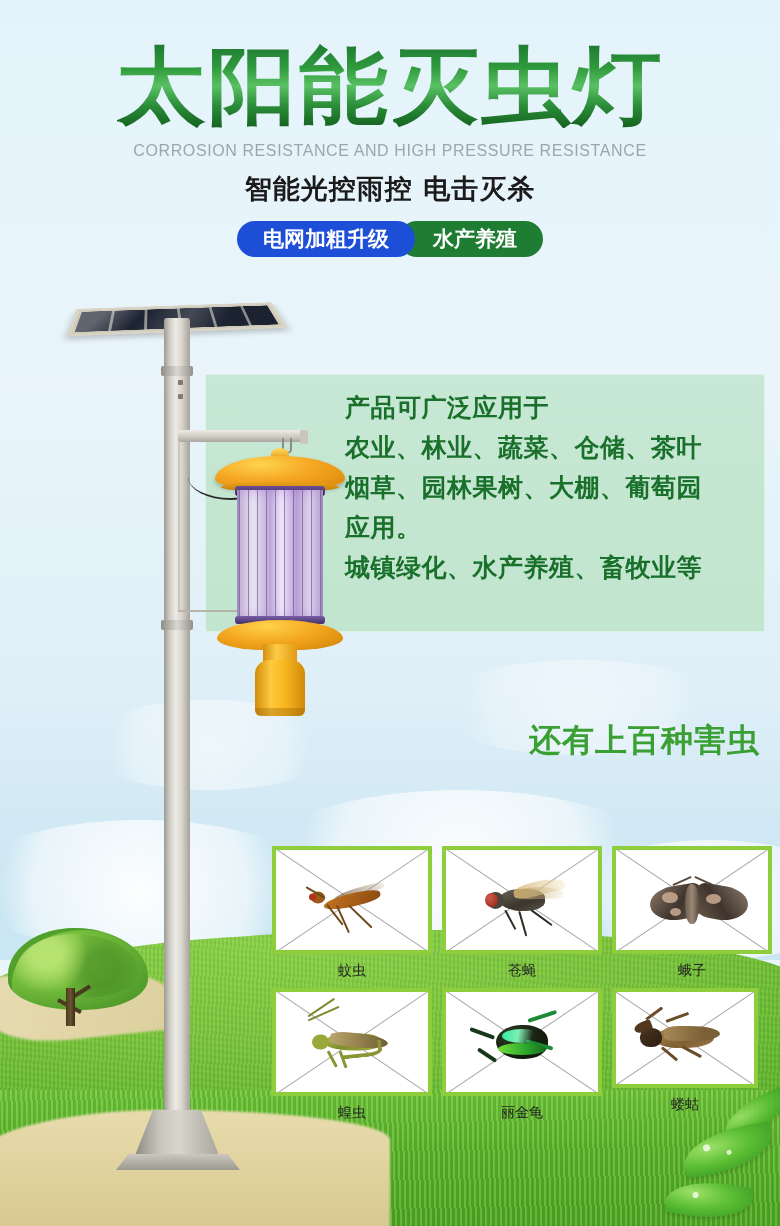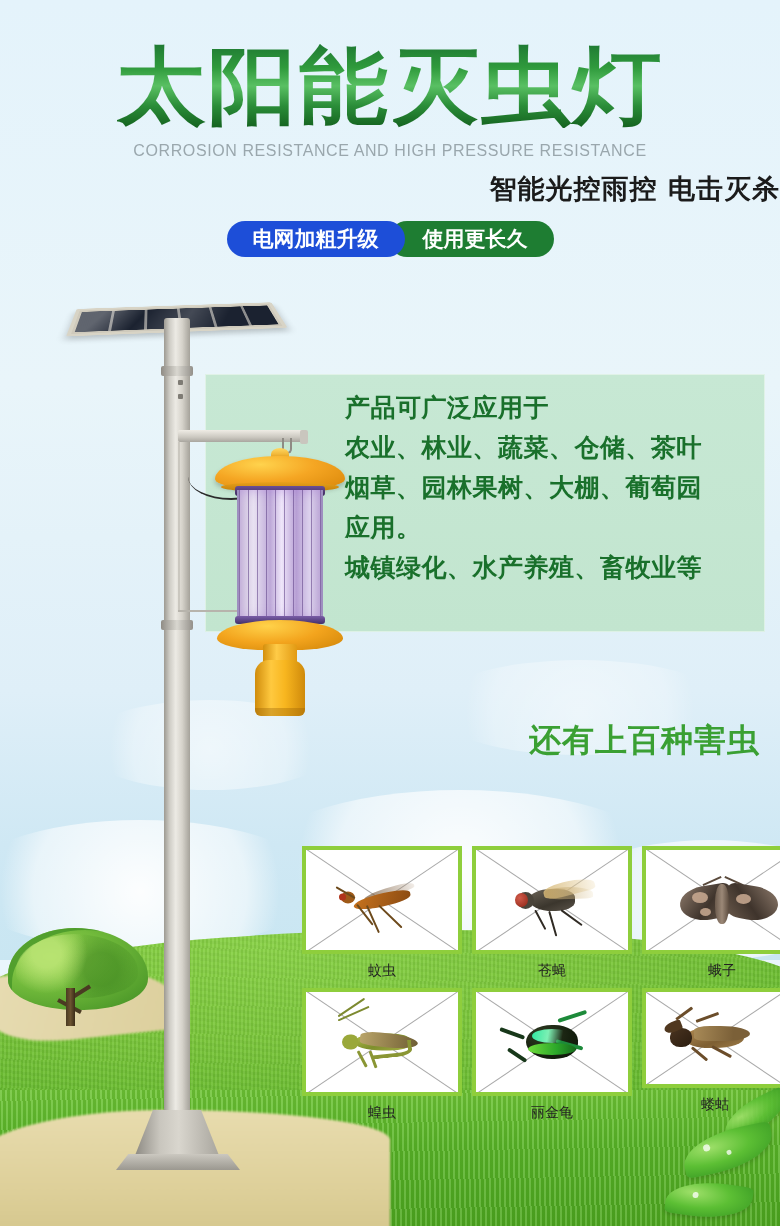--- a/index.html
+++ b/index.html
@@ -94,21 +94,21 @@
     -webkit-text-fill-color:transparent;
     transform:scaleX(1.06); display:inline-block;
     text-shadow:none;
   }
   .sub-en{
     margin-top:14px; font-size:16px; letter-spacing:.6px; color:#9aa7ad;
     font-family:"Liberation Sans", sans-serif;
   }
   .sub-cn{
     margin-top:11px; font-size:27px; font-weight:bold; color:#1b1b1b;
-    font-family:"DejaVu Sans", sans-serif; letter-spacing:1px;text-align:right;
+    font-family:"DejaVu Sans", sans-serif; letter-spacing:1px;
   }
   .badges{
     margin-top:14px; display:flex; justify-content:center; align-items:center;
   }
   .badge{
     height:36px; line-height:36px; padding:0 26px; color:#fff;
     font-size:21px; font-weight:bold; font-family:"DejaVu Sans", sans-serif;
   }
   .badge-a{ background:#1d4ed8; border-radius:18px; position:relative; z-index:2; }
   .badge-b{ background:#1e7d32; border-radius:18px; margin-left:-16px; padding-left:34px; z-index:1; }
@@ -259,21 +259,21 @@
   
   .kill-head{
     position:absolute; left:380px; top:718px; width:390px; text-align:right;
     font-family:"DejaVu Sans", sans-serif;
     font-size:32px; font-weight:bold; color:#3aa033; line-height:44px;
     letter-spacing:1px; padding-right:10px;
   }
 
   
   .insect-grid{
-    position:absolute; left:272px; top:846px; width:500px;padding-left:30px;
+    position:absolute; left:272px; top:846px; width:500px;
   }
   .irow{ display:flex; gap:10px; }
   .irow.r2{ margin-top:8px; }
   .icard{ width:160px; }
   .iframe{
     position:relative; width:160px; height:108px;
     background:#fff; border:4px solid #8ece3c; overflow:hidden;
   }
   .icard.small .iframe{ width:146px; height:100px; }
   .icard.small{ width:146px; }
@@ -365,21 +365,21 @@
     <div class="branch b2"></div>
     <div class="trunk"></div>
   </div>
 
   <div class="title-wrap">
     <div class="main-title">太阳能灭虫灯</div>
     <div class="sub-en">CORROSION RESISTANCE AND HIGH PRESSURE RESISTANCE</div>
     <div class="sub-cn">智能光控雨控  电击灭杀</div>
     <div class="badges">
       <div class="badge badge-a">电网加粗升级</div>
-      <div class="badge badge-b">使用更长久</div>
+      <div class="badge badge-b">水产养殖</div>
     </div>
   </div>
 
   <div class="panel">
     <div class="panel-text">
       <div>产品可广泛应用于</div>
       <div>农业、林业、蔬菜、仓储、茶叶</div>
       <div>烟草、园林果树、大棚、葡萄园</div>
       <div>应用。</div>
       <div>城镇绿化、水产养殖、畜牧业等</div>

